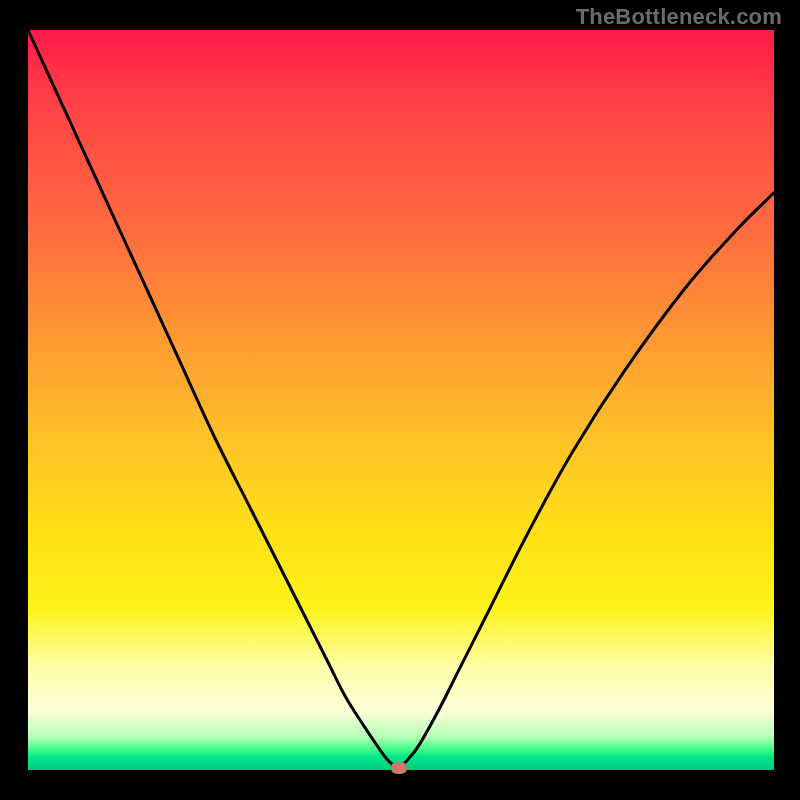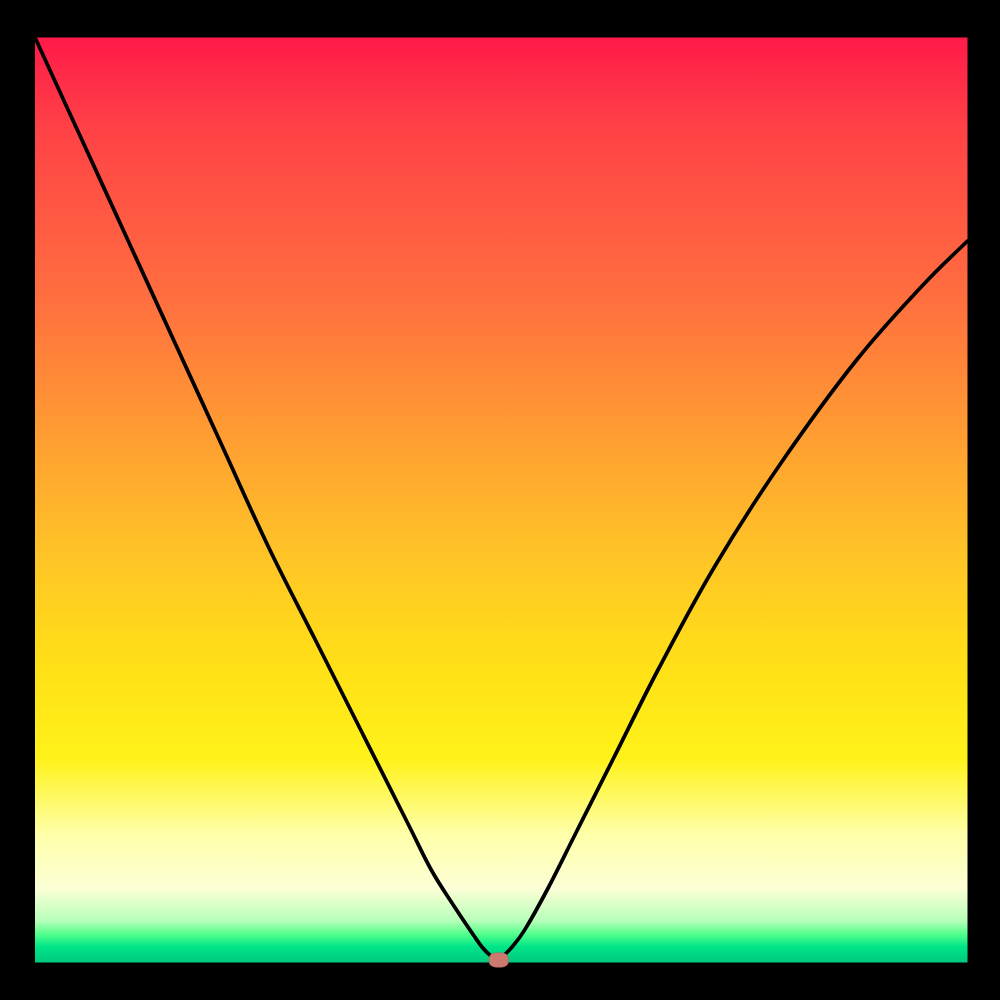--- a/index.html
+++ b/index.html
@@ -63,20 +63,21 @@
     height: 12px;
     border-radius: 6px / 5px;
     background: #cc7a6f;
     box-shadow: inset 0 0 1px rgba(0,0,0,0.3);
   }
 </style>
 </head>
 <body>
 
 <div class="frame">
+  <div class="attribution">TheBottleneck.com</div>
 
   <div class="plot-area">
     <svg class="curve" viewBox="0 0 746 740" preserveAspectRatio="none">
       <path fill="none" stroke="#000" stroke-width="3" stroke-linecap="round" stroke-linejoin="round" d="M 0.00 0.00 C 6.71 14.65, 23.87 52.10, 37.30 81.40 C 50.73 110.70, 61.17 133.50, 74.60 162.80 C 88.03 192.10, 98.47 214.90, 111.90 244.20 C 125.33 273.50, 135.77 296.30, 149.20 325.60 C 162.63 354.90, 173.07 379.03, 186.50 407.00 C 199.93 434.97, 210.37 454.36, 223.80 481.00 C 237.23 507.64, 247.67 528.36, 261.10 555.00 C 274.53 581.64, 288.33 609.02, 298.40 629.00 C 308.47 648.98, 310.34 654.01, 317.05 666.00 C 323.76 677.99, 329.66 686.28, 335.70 695.60 C 341.74 704.92, 346.59 711.94, 350.62 717.80 C 354.65 723.66, 355.39 724.96, 358.08 728.16 C 360.77 731.36, 363.26 733.56, 365.54 735.56 C 367.82 737.56, 369.82 738.59, 370.76 739.26" id="path-left"></path>
       <path fill="none" stroke="#000" stroke-width="3" stroke-linecap="round" stroke-linejoin="round" d="M 370.76 739.26 C 371.16 738.73, 371.25 738.16, 373.00 736.30 C 374.75 734.44, 377.10 732.90, 380.46 728.90 C 383.82 724.90, 386.28 722.76, 391.65 714.10 C 397.02 705.44, 402.91 694.79, 410.30 680.80 C 417.69 666.81, 423.28 655.05, 432.68 636.40 C 442.08 617.75, 450.43 601.18, 462.52 577.20 C 474.61 553.22, 485.05 531.17, 499.82 503.20 C 514.59 475.23, 527.12 451.10, 544.58 421.80 C 562.04 392.50, 576.66 369.70, 596.80 340.40 C 616.94 311.10, 636.34 284.31, 656.48 259.00 C 676.62 233.69, 692.59 217.12, 708.70 199.80 C 724.81 182.48, 739.29 169.46, 746.00 162.80" id="path-right"></path>
     </svg>
     <div class="marker" id="min-marker" style="left: 362.762px; top: 731.78px;"></div>
   </div>
 </div>
 

